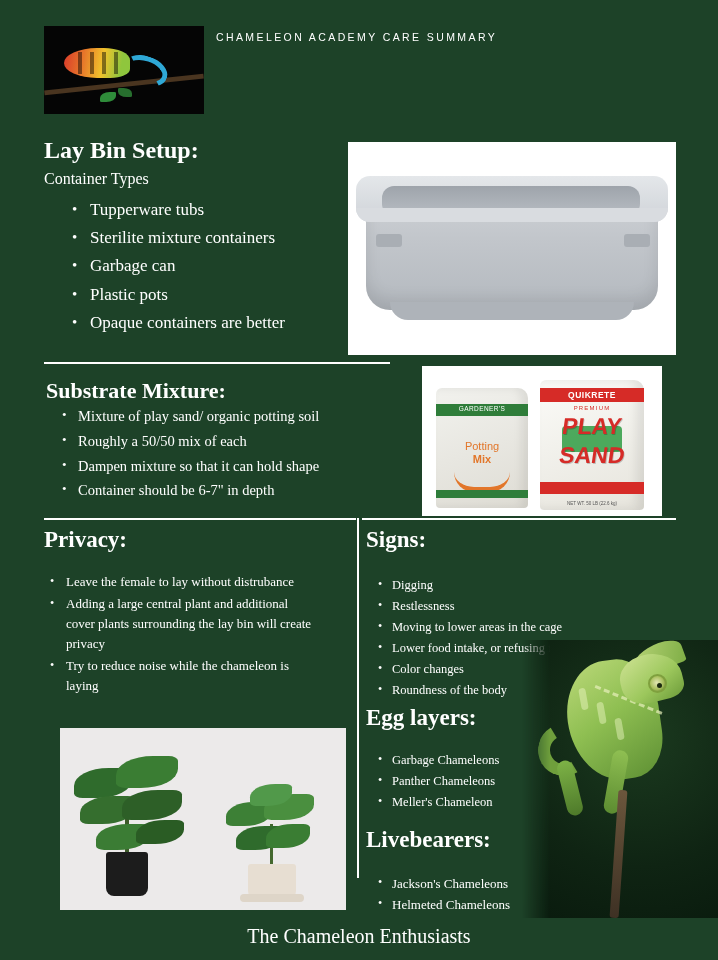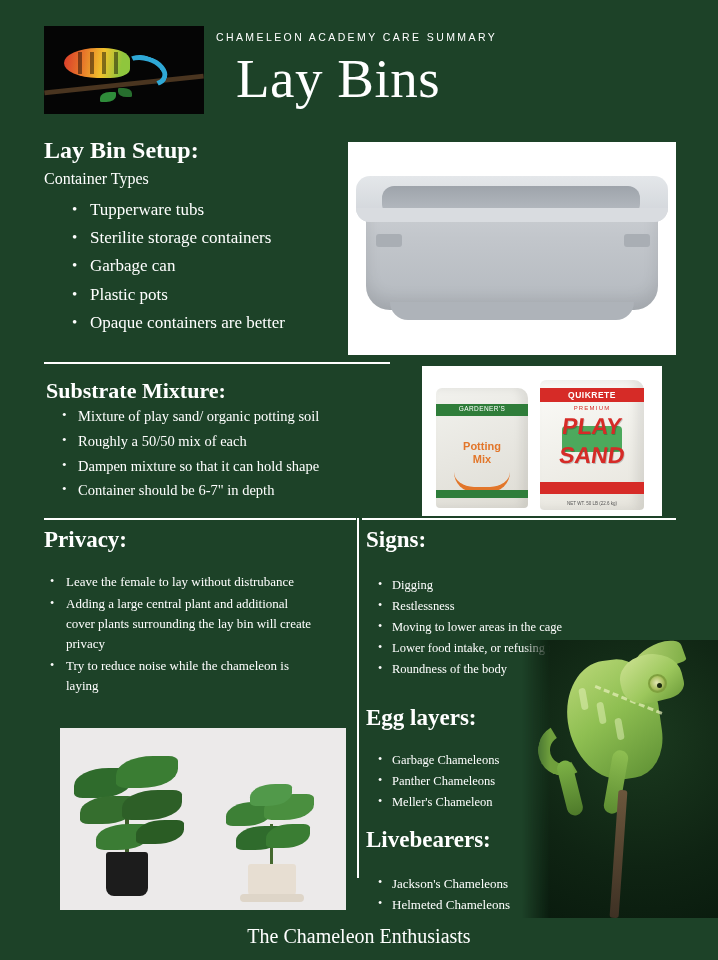--- a/index.html
+++ b/index.html
@@ -222,21 +222,21 @@
   .bag-soil .name {
     position: absolute; left: 0; top: 17px; width: 92px;
     text-align: center;
     font-family: "Liberation Sans", sans-serif;
     font-size: 6.5px; color: #fff; letter-spacing: .4px;
   }
   .bag-soil .prod {
     position: absolute; left: 0; top: 52px; width: 92px;
     text-align: center;
     font-family: "Liberation Sans", sans-serif;
-    font-size: 11px; font-weight: bold; color: #e2762a;
+    font-size: 11px; font-weight: normal; color: #e2762a;
   }
   .bag-soil .mix {
     position: absolute; left: 0; top: 65px; width: 92px;
     text-align: center;
     font-family: "Liberation Sans", sans-serif;
     font-size: 11px; font-weight: bold; color: #e2762a;
   }
   .bag-soil .swoosh {
     position: absolute; left: 18px; top: 84px;
     width: 56px; height: 20px;
@@ -537,28 +537,27 @@
       <div class="cham-body"></div>
       <div class="cham-stripe" style="left:34px"></div>
       <div class="cham-stripe" style="left:46px"></div>
       <div class="cham-stripe" style="left:58px"></div>
       <div class="cham-stripe" style="left:70px"></div>
       <div class="cham-tail"></div>
       <div class="leaf"></div>
       <div class="leaf2"></div>
     </div>
     <div class="eyebrow">CHAMELEON ACADEMY CARE SUMMARY</div>
-    <h1 class="title">Lay Bins</h1>
   </div>
 
   <h2 class="s1-title">Lay Bin Setup:</h2>
   <div class="s1-sub">Container Types</div>
   <ul class="s1-list">
     <li>Tupperware tubs</li>
-    <li>Sterilite storage containers</li>
+    <li>Sterilite mixture containers</li>
     <li>Garbage can</li>
     <li>Plastic pots</li>
     <li>Opaque containers are better</li>
   </ul>
 
   <div class="bin-photo">
     <div class="bin-outer"></div>
     <div class="bin-handle" style="left:28px"></div>
     <div class="bin-handle" style="left:276px"></div>
     <div class="bin-base"></div>
@@ -628,20 +627,21 @@
     <div class="plant-small-pot"></div>
     <div class="plant-small-saucer"></div>
   </div>
 
   <h2 class="s4-signs-title">Signs:</h2>
   <ul class="s4-signs">
     <li>Digging</li>
     <li>Restlessness</li>
     <li>Moving to lower areas in the cage</li>
     <li>Lower food intake, or refusing food</li>
+    <li>Color changes</li>
     <li>Roundness of the body</li>
   </ul>
 
   <h2 class="s4-egg-title">Egg layers:</h2>
   <ul class="s4-egg">
     <li>Garbage Chameleons</li>
     <li>Panther Chameleons</li>
     <li>Meller's Chameleon</li>
   </ul>
 

